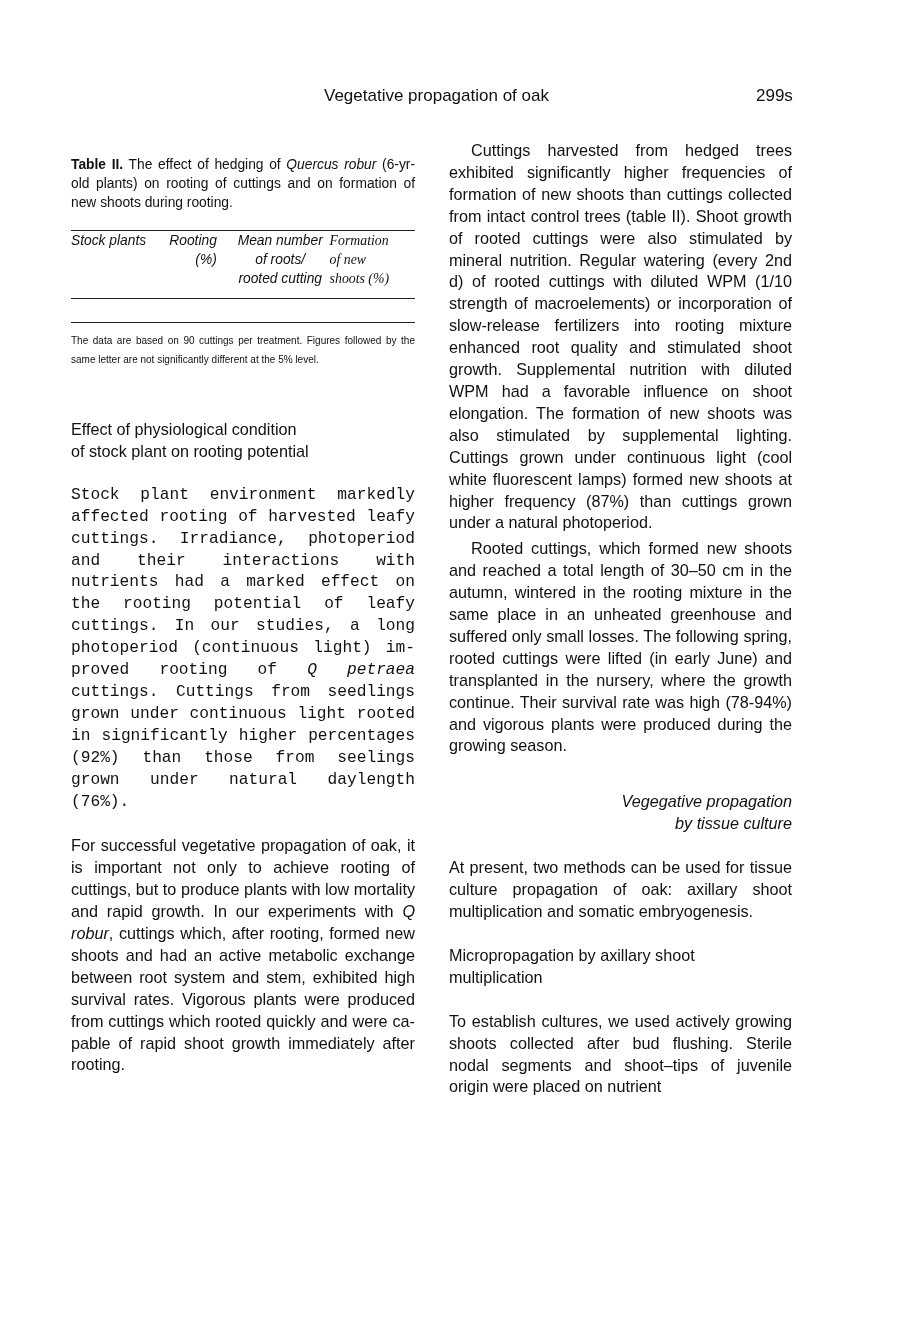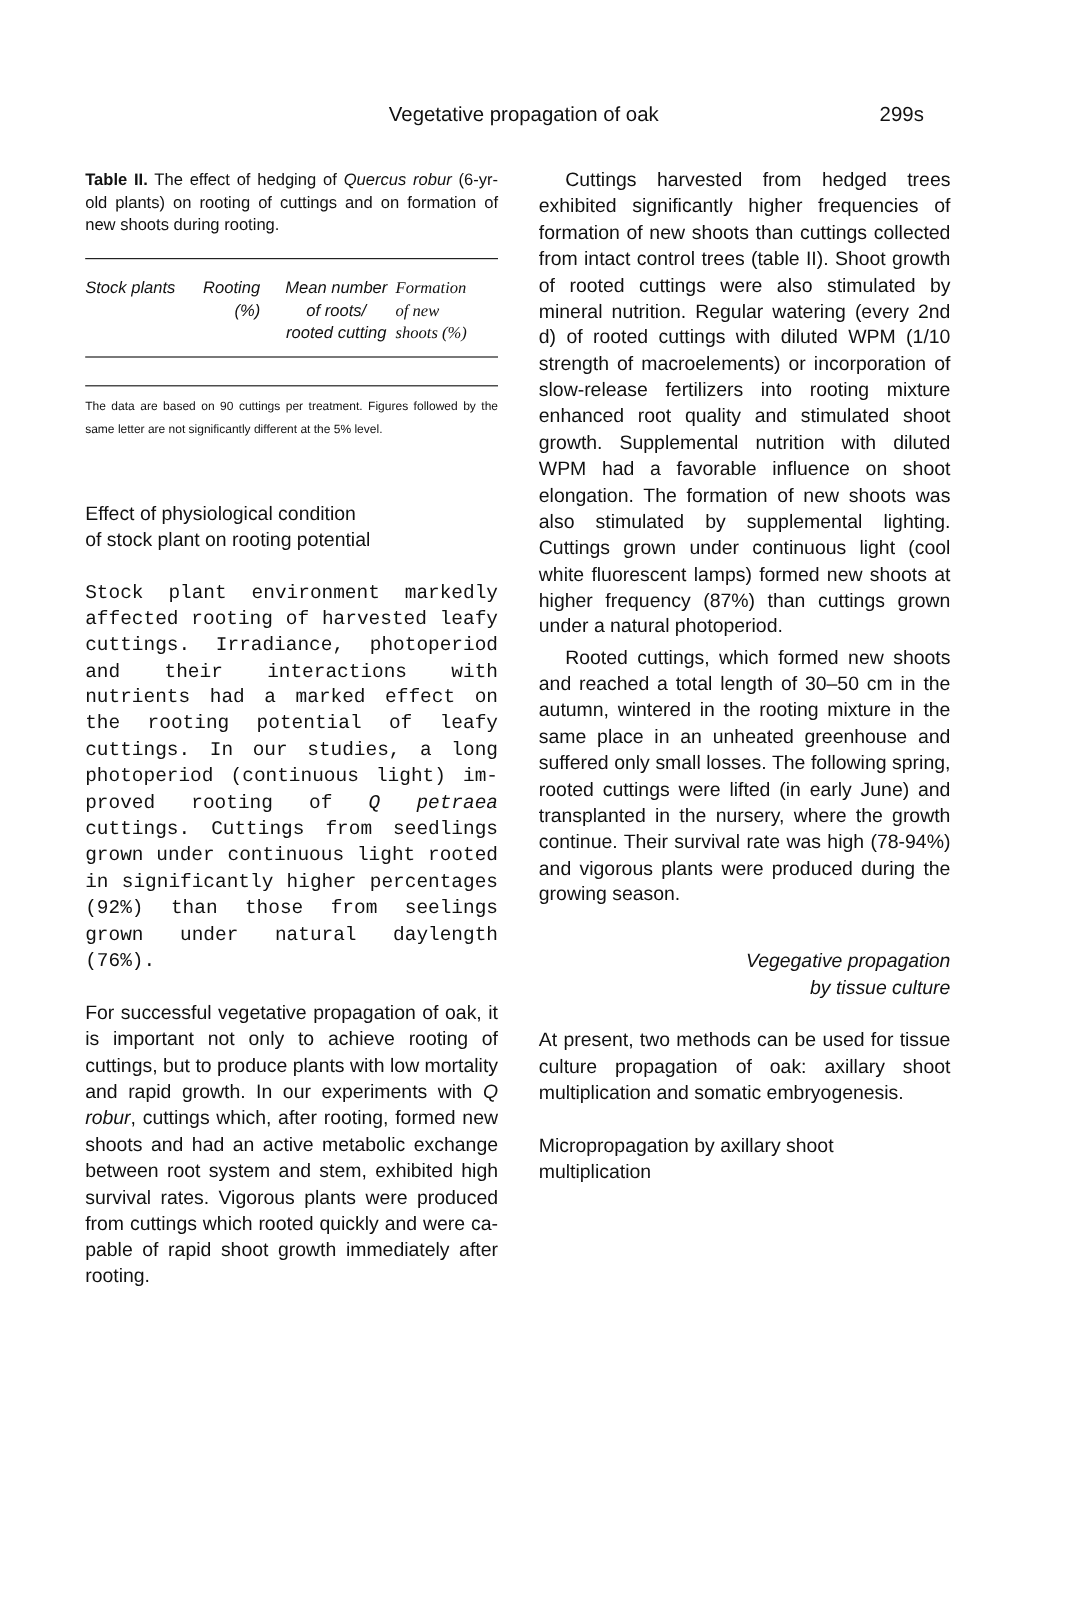--- a/index.html
+++ b/index.html
@@ -23,31 +23,31 @@
       height: 24px;
       font-size: 17px;
     }
     .running-title {
       position: absolute;
       left: 324px;
       top: 0;
     }
     .page-number {
       position: absolute;
-      left: 733px;
+      left: 756px;
       top: 0;
     }
     .col {
       position: absolute;
       font-size: 16.2px;
       line-height: 21.9px;
     }
     .col-left {
       left: 71px;
-      top: 140px;
+      top: 155px;
       width: 344px;
     }
     .col-right {
       left: 449px;
       top: 140px;
       width: 343px;
     }
     .justify {
       text-align: justify;
       text-align-last: left;
@@ -115,21 +115,21 @@
 </div>
 
 <div class="col col-left">
 
   <div class="table-caption">
     <b>Table II.</b><span> The effect of hedging of </span><i>Quercus robur</i><span> (6-yr-old plants) on rooting of cuttings and on formation of new shoots during rooting.</span>
   </div>
 
   <hr class="rule" style="margin-top:18px;">
 
-  <table class="tbl" style="margin-top:14px;">
+  <table class="tbl" style="">
     <thead>
       <tr>
         <th class="c0" style="text-align:left;">
           <span>Stock plants</span>
         </th>
         <th class="c1">
           <span>Rooting</span><br><span>(%)</span>
         </th>
         <th class="c2">
           <span>Mean number</span><br><span>of roots/</span><br><span>rooted cutting</span>
@@ -170,13 +170,14 @@
   <h3 class="italic" style="margin-top:34px;text-align:right;">
     <span>Vegegative propagation</span><br><span>by tissue culture</span>
   </h3>
 
   <p class="justify" style="margin-top:22px;">At present, two methods can be used for tissue culture propagation of oak: axillary shoot multiplication and somatic embryo­genesis.</p>
 
   <h3 style="margin-top:22px;">
     <span>Micropropagation by axillary shoot</span><br><span>multiplication</span>
   </h3>
 
+  <p class="justify" style="margin-top:22px;">To establish cultures, we used actively growing shoots collected after bud flush­ing. Sterile nodal segments and shoot–tips of juvenile origin were placed on nutrient</p>
 </div>
 
 </body></html>

